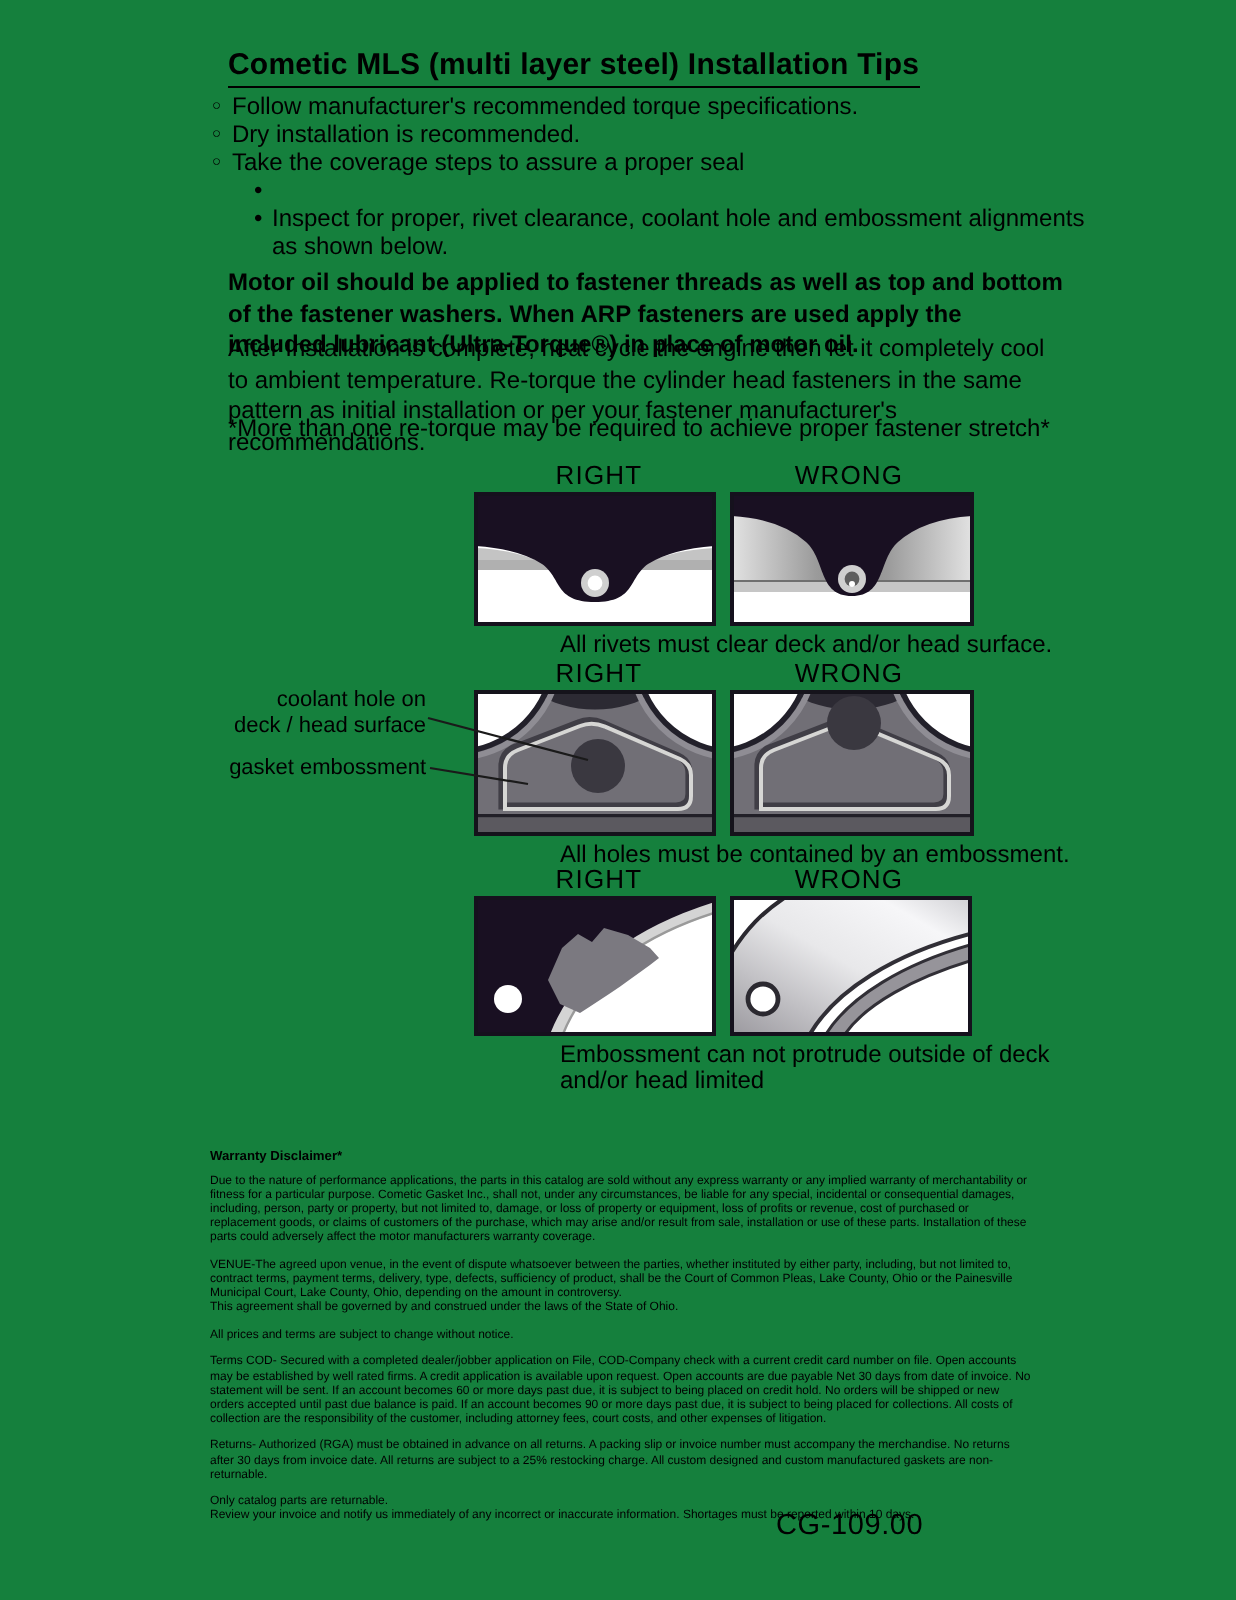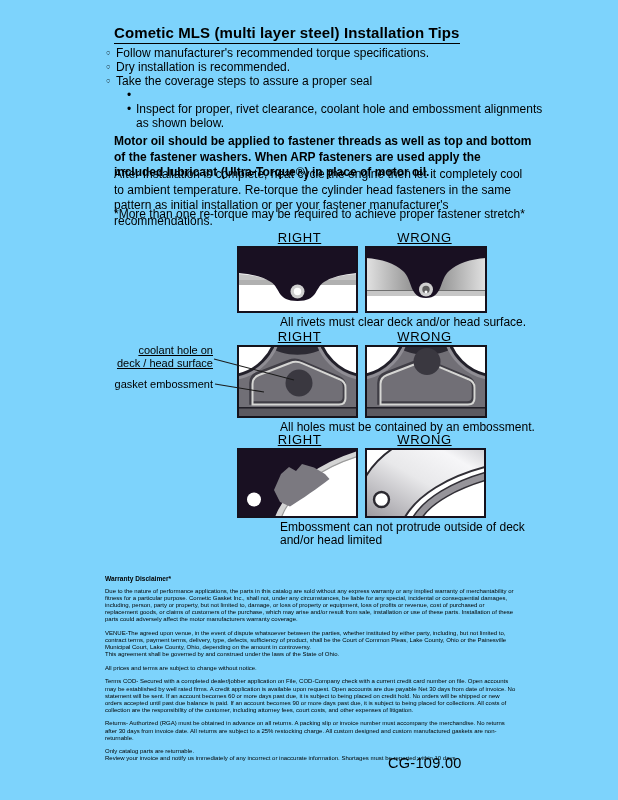--- a/index.html
+++ b/index.html
@@ -1,40 +1,40 @@
 <!DOCTYPE html>
 <html><head>
 <meta charset="utf-8">
 <style>
   html,body{margin:0;padding:0;background:#ffffff;}
   .page{
-    position:relative;width:618px;height:800px;background:#7dd3fc;
+    position:relative;width:618px;height:800px;background:#15803d;
     font-family:"Liberation Sans",sans-serif;color:#000;overflow:hidden;
   }
   .title{
     position:absolute;left:114px;top:24px;font-size:15px;font-weight:bold;
     border-bottom:1.6px solid #000;padding-bottom:2px;letter-spacing:0.1px;white-space:nowrap;
   }
   .tips{position:absolute;left:106px;top:46px;width:450px;font-size:12px;line-height:14px;}
   .tip{display:flex;}
   .tip .m1{width:10px;font-size:7.5px;line-height:14px;flex:0 0 10px;}
   .tip .m2{width:9px;font-size:12px;line-height:14px;flex:0 0 9px;}
   .tip.l2{margin-left:21px;}
   .dheading{position:absolute;left:114px;top:117px;font-size:13px;font-weight:bold;}
   .bodyp{position:absolute;left:114px;width:418px;font-size:12px;line-height:15.5px;margin:0;}
   .p1{top:134px;font-weight:bold;} .p2{top:167px;} .p3{top:207px;}
   .fig{position:absolute;left:237px;width:250px;}
   .fig1{top:230px;} .fig2{top:329px;} .fig3{top:432px;}
-  .labels{display:flex;margin-bottom:1px;text-decoration:underline;}
+  .labels{display:flex;margin-bottom:1px;}
   .pl{flex:1;text-align:center;font-size:13px;letter-spacing:0.6px;}
   .panels{display:flex;gap:7px;}
   .panels svg{display:block;}
   .caption{font-size:12px;margin-top:3px;white-space:nowrap;line-height:13px;margin-left:43px;}
   .ann{position:absolute;left:88px;width:125px;text-align:right;font-size:11px;line-height:12.5px;}
-  .ann1{top:344px;text-decoration:underline;} .ann2{top:378px;text-align:right;}
+  .ann1{top:344px;} .ann2{top:378px;text-align:right;}
   .leaders{position:absolute;left:88px;top:338px;width:230px;height:70px;pointer-events:none;}
   .disc{position:absolute;left:105px;top:575px;width:411px;}
   .dh{font-size:6.6px;font-weight:bold;margin:0 0 6px 0;}
   .dp{font-size:6px;line-height:7.1px;margin:0 0 6.5px 0;}
   .dp.nogap{margin-bottom:0;}
   .code{position:absolute;left:388px;top:755px;font-size:14.5px;letter-spacing:0.3px;}
 </style>
 </head>
 <body>
 

